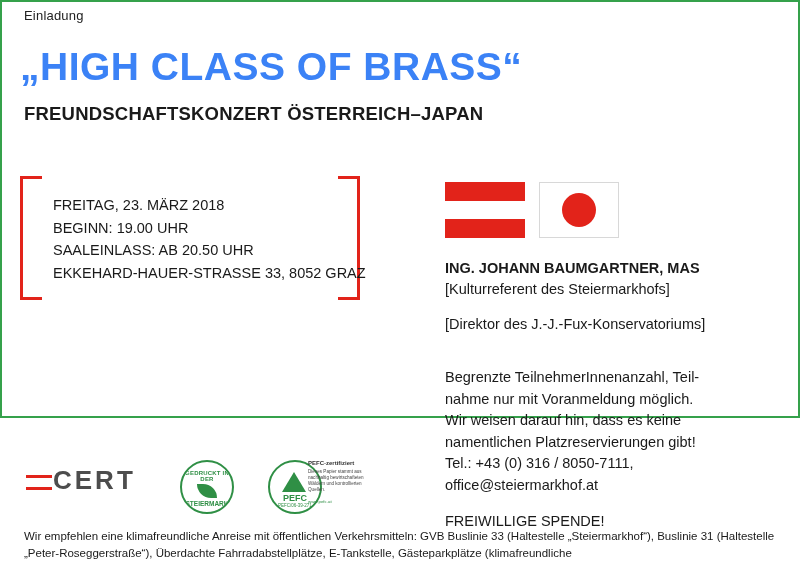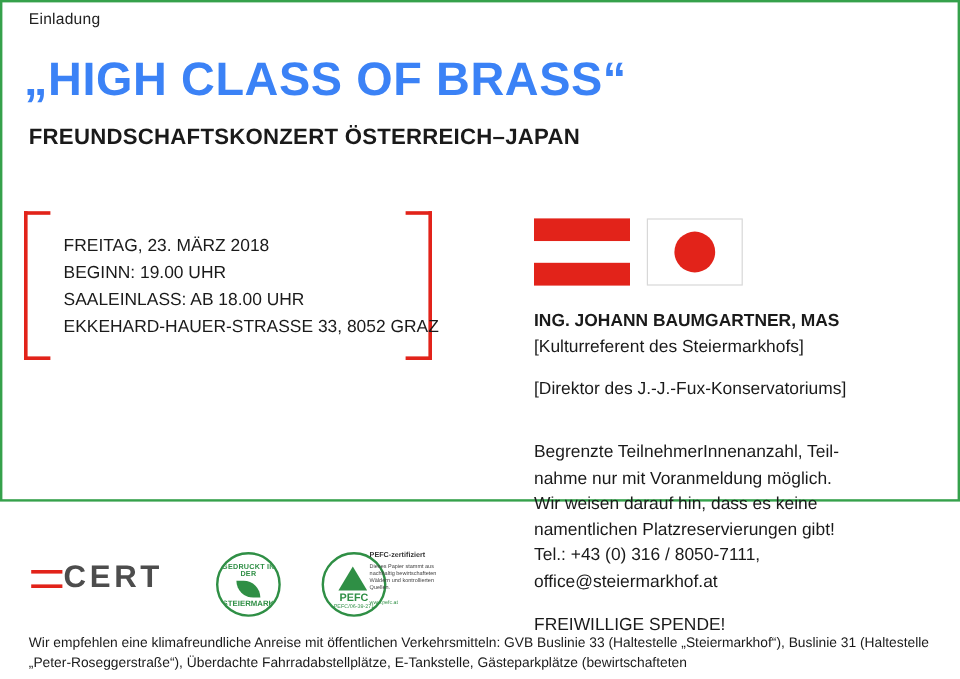--- a/index.html
+++ b/index.html
@@ -306,21 +306,21 @@
   <div class="eyebrow">Einladung</div>
   <div class="headline">„HIGH CLASS OF BRASS“</div>
   <div class="subhead">FREUNDSCHAFTSKONZERT ÖSTERREICH–JAPAN</div>
 
   <div class="bracket-box">
     <div class="br left"></div>
     <div class="br right"></div>
     <div class="event-lines">
       <div>FREITAG, 23. MÄRZ 2018</div>
       <div>BEGINN: 19.00 UHR</div>
-      <div>SAALEINLASS: AB 18.00 UHR</div>
+      <div>SAALEINLASS: AB 20.50 UHR</div>
       <div>EKKEHARD-HAUER-STRASSE 33, 8052 GRAZ</div>
     </div>
   </div>
 
   <div class="flags">
     <div class="flag-at">
       <div class="band red"></div>
       <div class="band white"></div>
       <div class="band red"></div>
     </div>
@@ -371,16 +371,16 @@
     <div class="pefc-caption">
       <div class="t1">PEFC-zertifiziert</div>
       <div class="t2">Dieses Papier stammt aus nachhaltig bewirtschafteten Wäldern und kontrollierten Quellen.</div>
       <div class="t3">www.pefc.at</div>
     </div>
 
   </div>
 
   <div class="footer">
     <p>Wir empfehlen eine klimafreundliche Anreise mit öffentlichen Verkehrsmitteln: GVB Buslinie 33 (Haltestelle „Steiermarkhof“), Buslinie 31 (Haltestelle</p>
-    <p>„Peter-Roseggerstraße“), Überdachte Fahrradabstellplätze, E-Tankstelle, Gästeparkplätze (bewirtschafteten</p>
+    <p>„Peter-Roseggerstraße“), Überdachte Fahrradabstellplätze, E-Tankstelle, Gästeparkplätze (klimafreundliche</p>
   </div>
 
 </div>
 
 </body></html>

